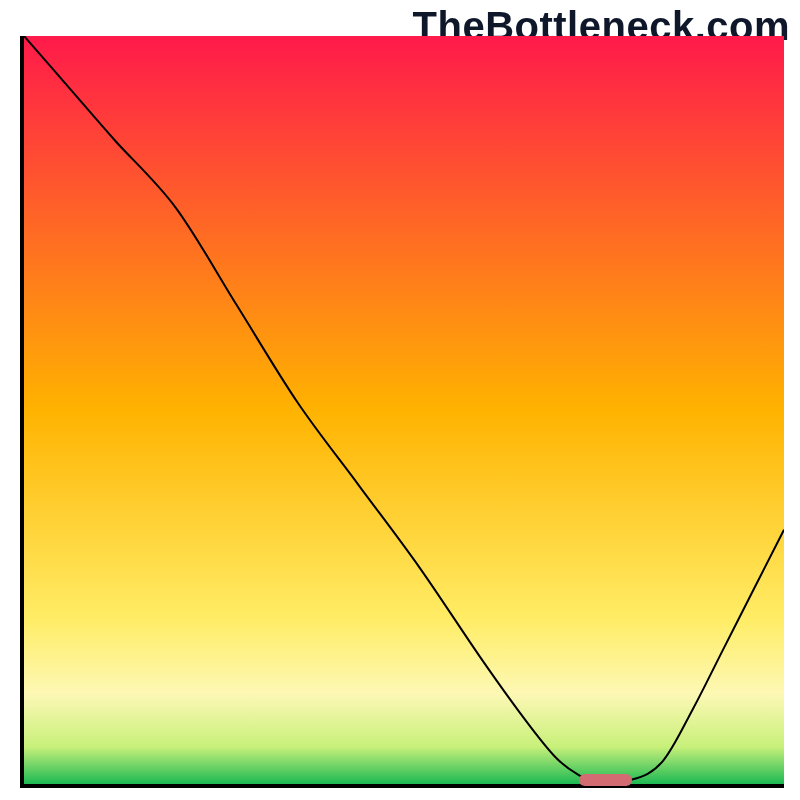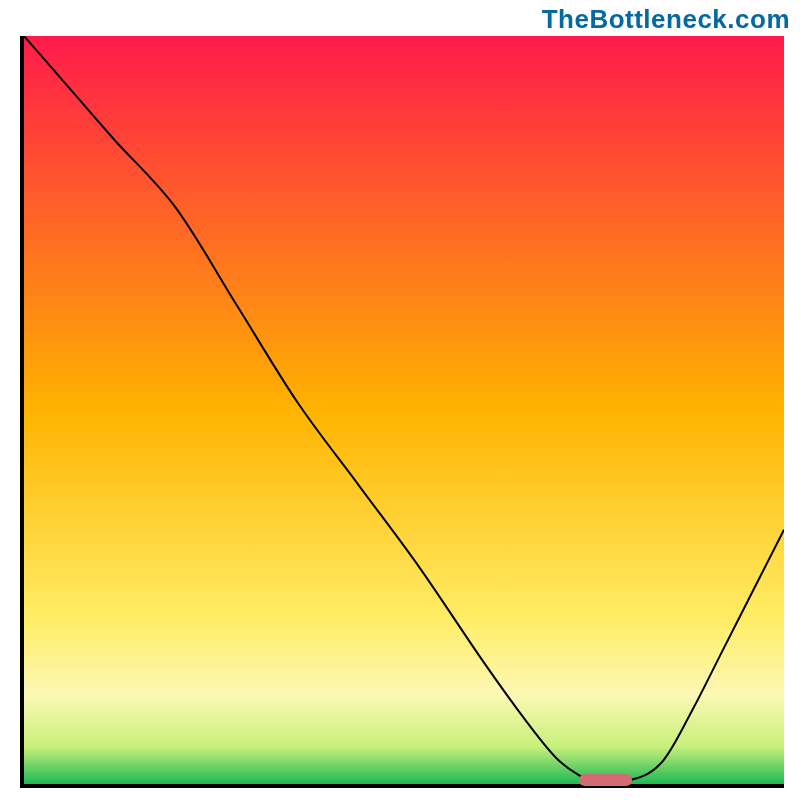--- a/index.html
+++ b/index.html
@@ -13,23 +13,23 @@
   }
   .frame {
     position: relative;
     width: 800px;
     height: 800px;
   }
   .watermark {
     position: absolute;
     top: 4px;
     right: 10px;
-    font-size: 26px;
+    font-size: 40px;
     font-weight: 600;
-    color: #0369a1;
+    color: #0f172a;
     letter-spacing: 0.5px;
   }
   .plot-wrap {
     position: absolute;
     left: 20px;
     top: 36px;
     width: 760px;
     height: 748px;
     border-left: 4px solid #000;
     border-bottom: 4px solid #000;

